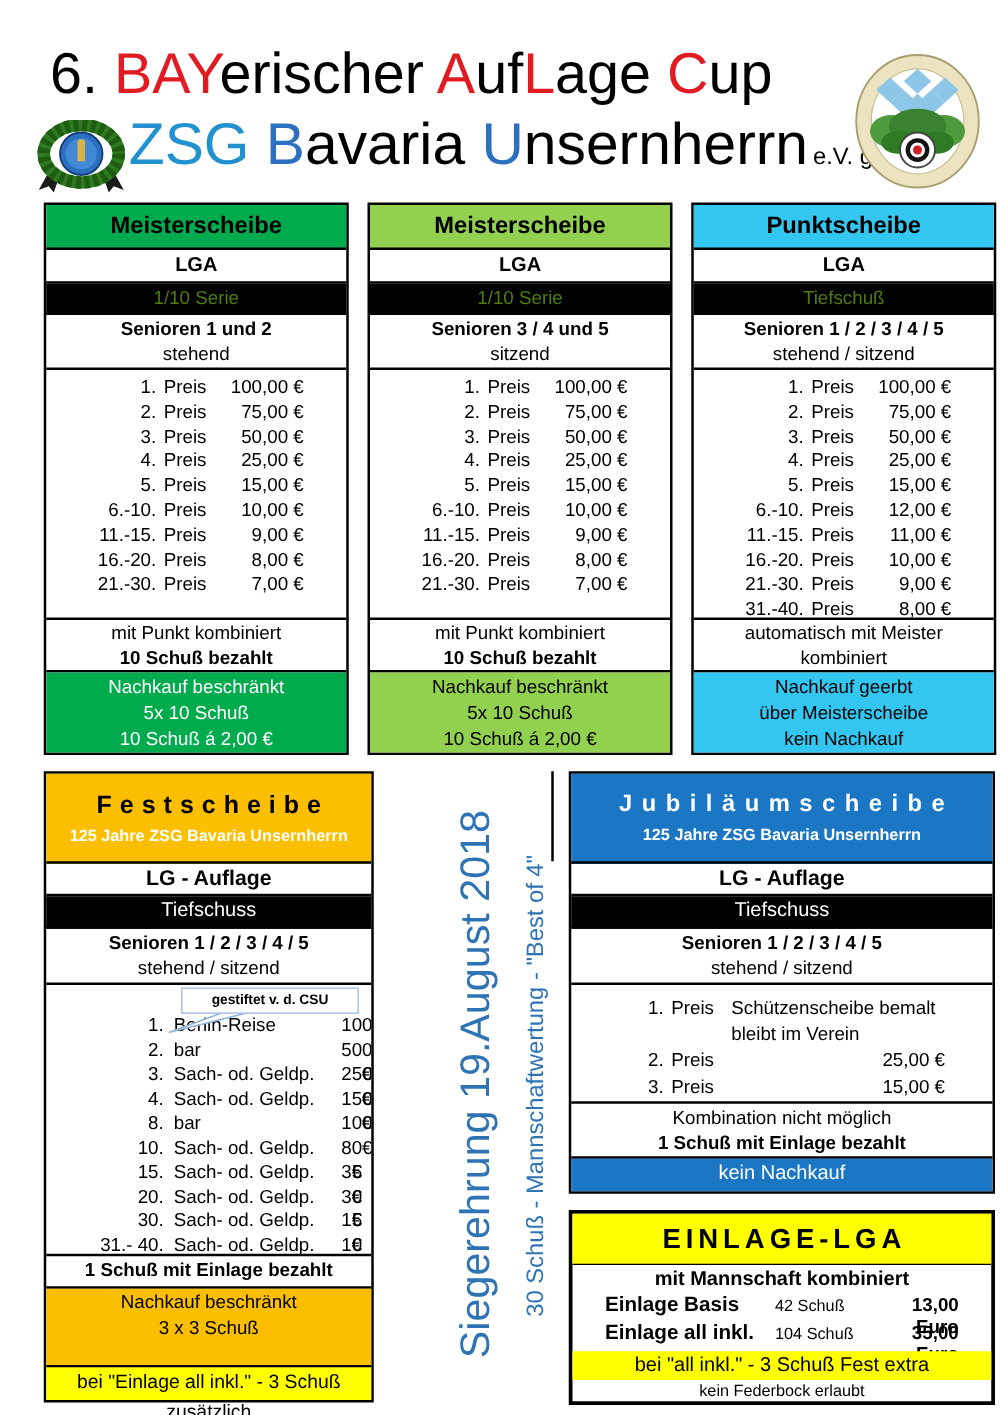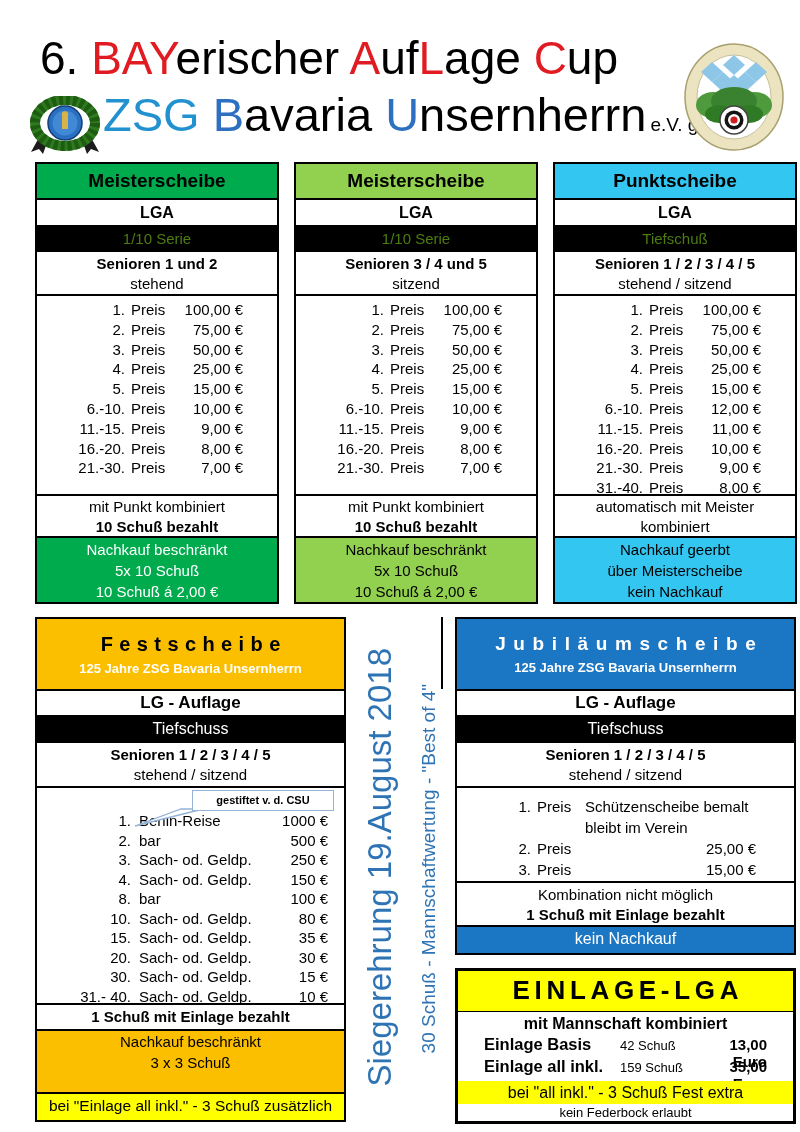--- a/index.html
+++ b/index.html
@@ -40,21 +40,21 @@
   .bold { font-weight:bold; }
   .prow {
     display:grid; grid-template-columns:74px 44px 1fr; column-gap:6px;
     padding:0 34px 0 14px; height:19.8px; line-height:19.8px;
   }
   .rank { text-align:right; }
   .plbl { text-align:left; }
   .pval { text-align:right; }
 
   
-  .fest { left:35px; top:617px; width:311px; height:505px; border:2px solid #000;
+  .fest { left:35px; top:617px; width:264px; height:505px; border:2px solid #000;
     display:flex; flex-direction:column; box-sizing:border-box; background:#fff; font-size:15px; text-align:center; }
   .fest > div { border-bottom:2px solid #000; box-sizing:border-box; flex:0 0 auto; }
   .fest > div:last-child { border-bottom:none; }
   .f-head { height:72px; background:var(--amber); display:flex; flex-direction:column; align-items:center; justify-content:center; }
   .f-title{ font-size:20px; font-weight:bold; letter-spacing:0.32em; text-indent:0.32em; }
   .f-banner{ font-size:13px; font-weight:bold; color:#fff; margin-top:5px; }
   .f-sub  { height:26px; line-height:24px; font-weight:bold; font-size:17px; }
   .f-dark { height:26px; line-height:24px; background:#000; color:#fff; font-size:16px; }
   .f-class{ height:45px; padding-top:2px; line-height:20px; }
   .f-prizes{ flex:1 1 auto !important; position:relative; padding-top:23px; overflow:hidden; }
@@ -89,21 +89,21 @@
   .jrow { display:grid; grid-template-columns:46px 42px 1fr; column-gap:6px; padding:0 28px; height:21px; line-height:21px; }
   .jval { text-align:right; padding-right:10px; }
   .j-note { height:44px; line-height:20px; padding-top:2px; }
   .j-foot { height:26px; line-height:24px; background:var(--blue); color:#fff; font-size:16px; }
 
   
   .einlage { left:455px; top:968px; width:341px; height:156px; border:3px solid #000;
     display:flex; flex-direction:column; box-sizing:border-box; background:#fff; text-align:center; }
   .e-head { height:42px; background:var(--yellow); border-bottom:1.5px solid #000; box-sizing:border-box;
             display:flex; align-items:center; justify-content:center;
-            font-size:26px; font-weight:bold; letter-spacing:0.18em; text-indent:0.18em; }
+            font-size:22px; font-weight:bold; letter-spacing:0.18em; text-indent:0.18em; }
   .e-note { height:23px; line-height:24px; font-weight:bold; font-size:16px; }
   .erow { display:grid; grid-template-columns:136px 92px 1fr; padding:0 26px; height:22px; align-items:baseline; }
   .e-label { text-align:left; font-weight:bold; font-size:16.5px; }
   .e-shots { text-align:left; font-size:13px; }
   .e-price { text-align:right; font-weight:bold; font-size:15px; }
   .e-extra { height:24px; line-height:23px; background:var(--yellow); font-size:16px; margin-top:2px; }
   .e-bottom{ flex:1; font-size:13px; line-height:17px; }
 
   svg { display:block; }
 </style>
@@ -532,21 +532,21 @@
     <div>
 
         <div class="erow">
           <span class="e-label">Einlage Basis</span>
           <span class="e-shots">42 Schuß</span>
           <span class="e-price">13,00 Euro</span>
         </div>
 
         <div class="erow">
           <span class="e-label">Einlage all inkl.</span>
-          <span class="e-shots">159 Schuß</span>
+          <span class="e-shots">104 Schuß</span>
           <span class="e-price">35,00 Euro</span>
         </div>
       </div>
     <div class="e-extra">bei "all inkl." - 3 Schuß Fest extra</div>
     <div class="e-bottom">kein Federbock erlaubt</div>
   </div>
 
 </div>
 
 </body></html>

